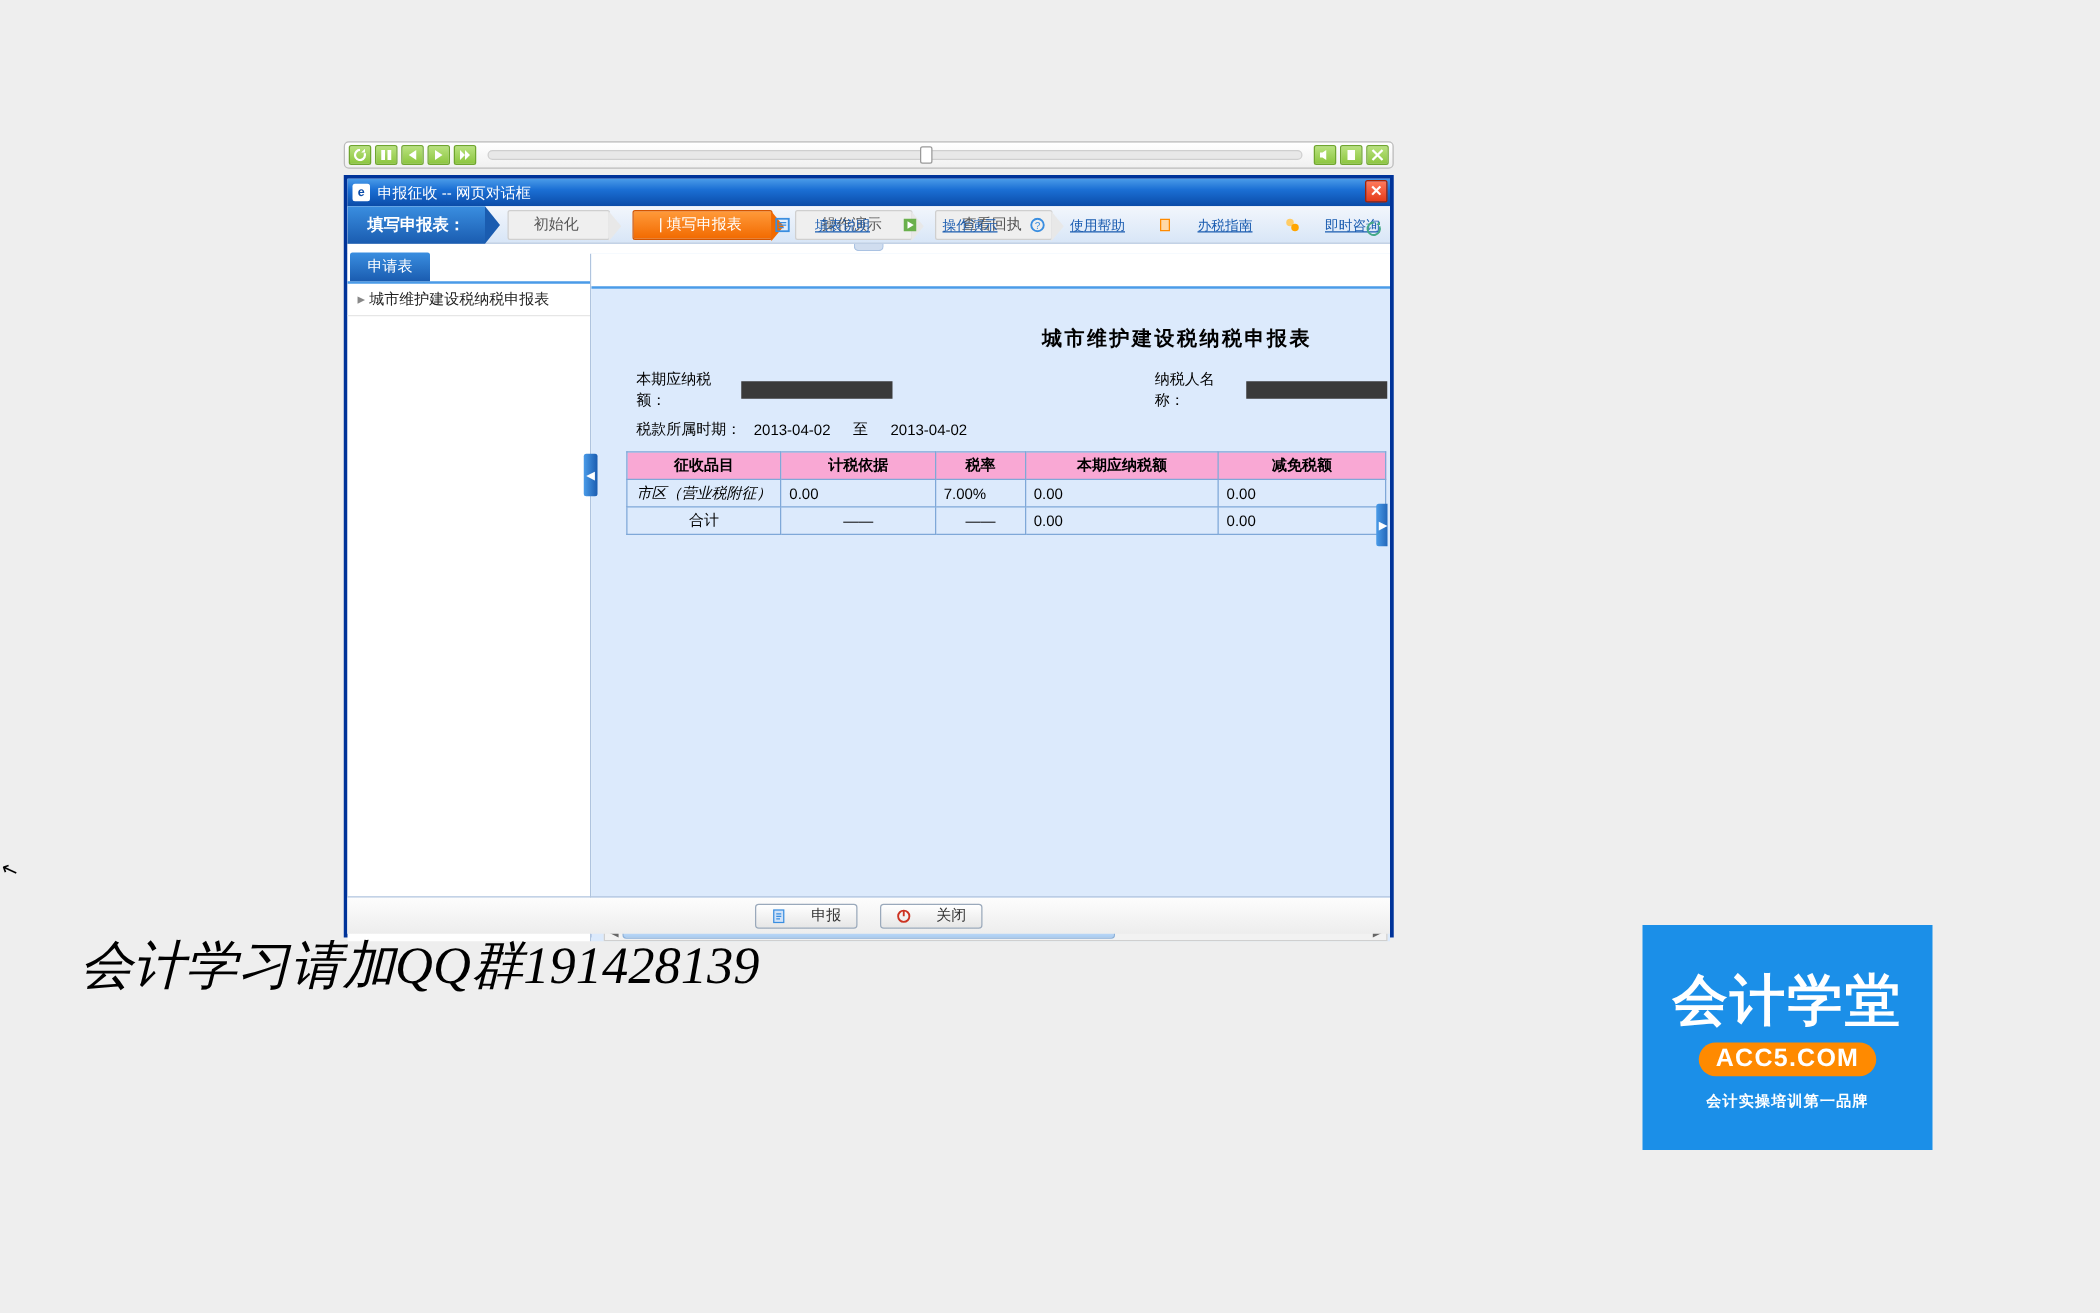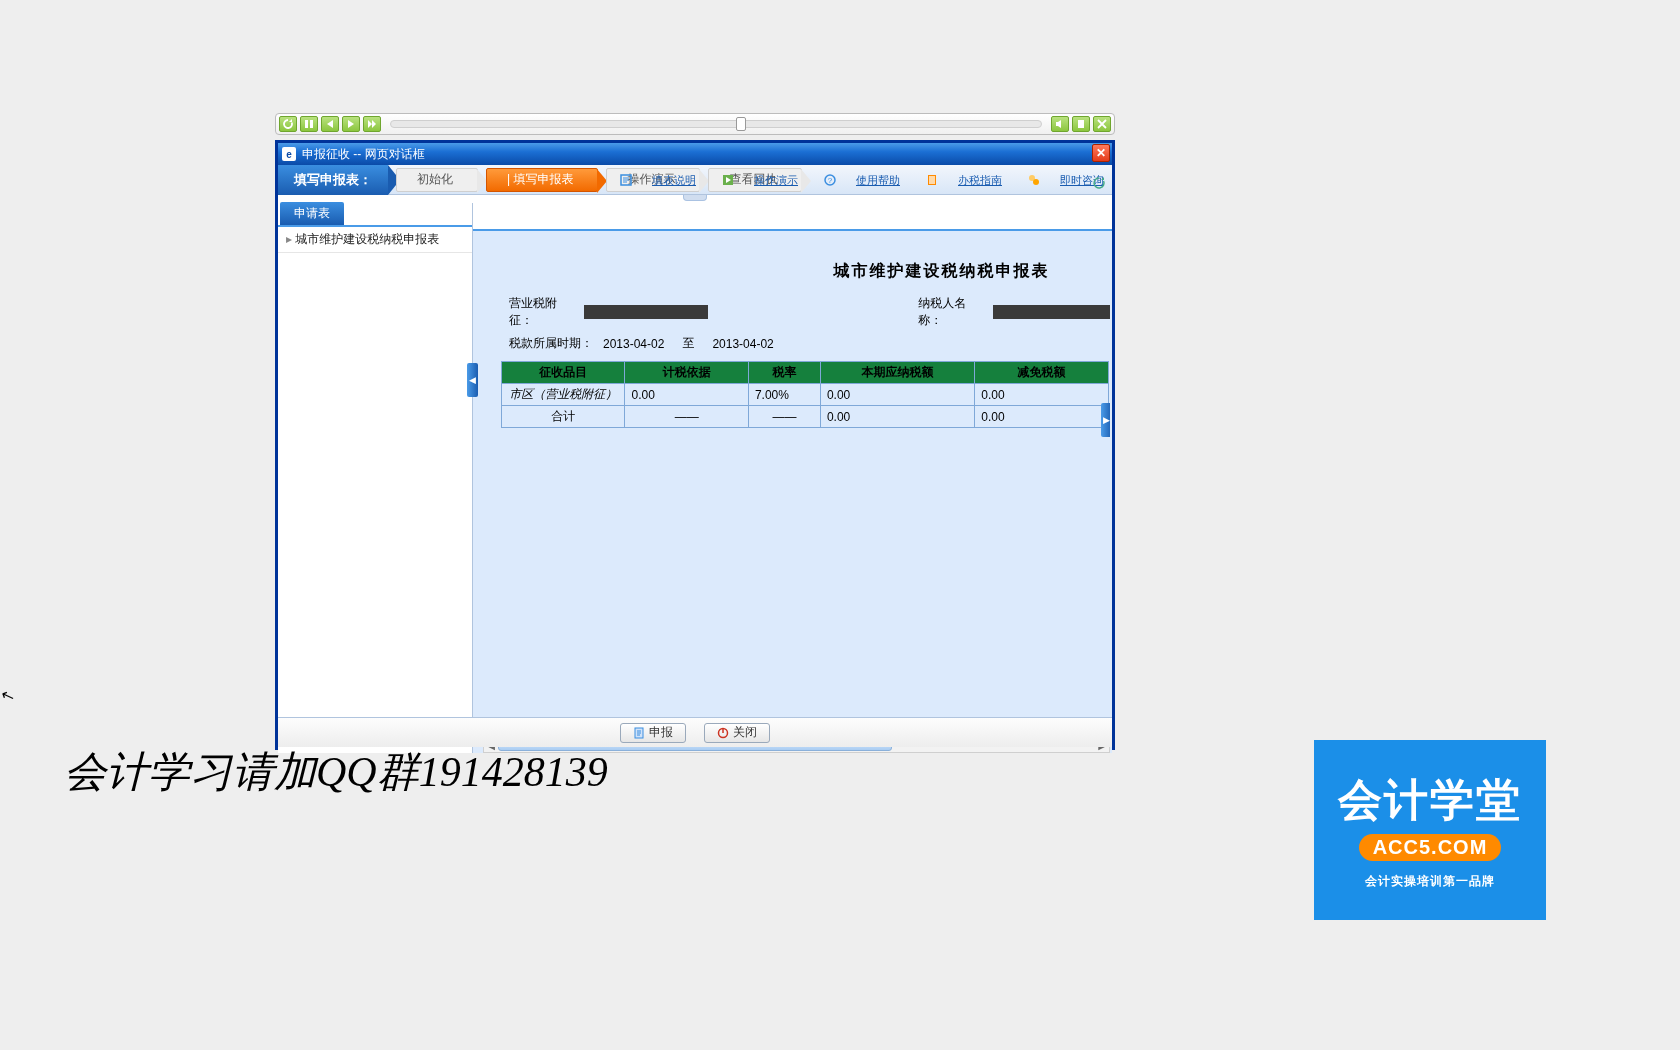--- a/index.html
+++ b/index.html
@@ -105,21 +105,21 @@
   .flow-label::after {
     content:"";
     position:absolute; right:-12px; top:0;
     border-left: 12px solid #1a5cb0;
     border-top: 15px solid transparent;
     border-bottom: 15px solid transparent;
   }
   .step {
     height: 24px;
     padding: 0 24px 0 20px;
-    margin-left: 8px;
+    margin-left: 18px;
     background: #efefef;
     border: 1px solid #cfcfcf;
     border-radius: 2px;
     display:flex; align-items:center;
     position: relative;
     color: #555;
   }
   .step.active {
     background: linear-gradient(#ff9a3a, #f26a00);
     color: #fff;
@@ -251,21 +251,21 @@
     margin: 6px 0 0 18px;
     width: 608px;
     font-size: 12px;
   }
   .data-table th, .data-table td {
     border: 1px solid #7fa8d8;
     padding: 2px 6px;
     height: 18px;
   }
   .data-table th {
-    background: #15803d;
+    background: #f9a8d4;
     text-align:center;
     font-weight:bold;
   }
   .data-table td.left { text-align:center;font-style:italic; }
   .data-table td.right { text-align:left; }
   .data-table td.center { text-align:center; }
   .hscroll {
     position:absolute;
     left: 10px; right: 2px; bottom: 0;
     height: 14px;
@@ -298,21 +298,21 @@
     background: linear-gradient(#fdfdfd,#ededed);
     display:flex; align-items:center; justify-content:center;
     gap: 18px;
   }
   .btn {
     height: 20px;
     padding: 0 12px;
     border: 1px solid #9aa9bb;
     border-radius: 3px;
     background: linear-gradient(#ffffff,#e6e6e6);
-    display:flex; align-items:center; gap:4px;
+    display:flex; align-items:center; gap:20px;
     color:#333;
     cursor:pointer;
   }
   .btn .bicon { width:12px; height:12px; display:inline-block; }
   .calli-overlay {
     position:absolute;
     left: 64px; top: 744px;
     font-family: "STKaiti","KaiTi",serif;
     font-style: italic;
     font-size: 42px;
@@ -481,21 +481,21 @@
       </div>
       <div class="tree-item">城市维护建设税纳税申报表</div>
     </div>
     <div class="vsplit">◀</div>
 
     <div class="main-area">
       <div class="top-spacer"></div>
       <div class="form-canvas">
         <div class="form-title">城市维护建设税纳税申报表</div>
         <div class="info-line">
-          <span class="lbl">营业税附征：</span>
+          <span class="lbl">本期应纳税额：</span>
           <span class="blackout"></span>
           <span style="margin-left:210px" class="lbl">纳税人名称：</span>
           <span class="blackout" style="width:122px"></span>
         </div>
         <div class="info-line">
           <span class="lbl">税款所属时期：</span>
           <span style="margin-left:10px">2013-04-02</span>
           <span style="margin:0 18px">至</span>
           <span>2013-04-02</span>
         </div>

